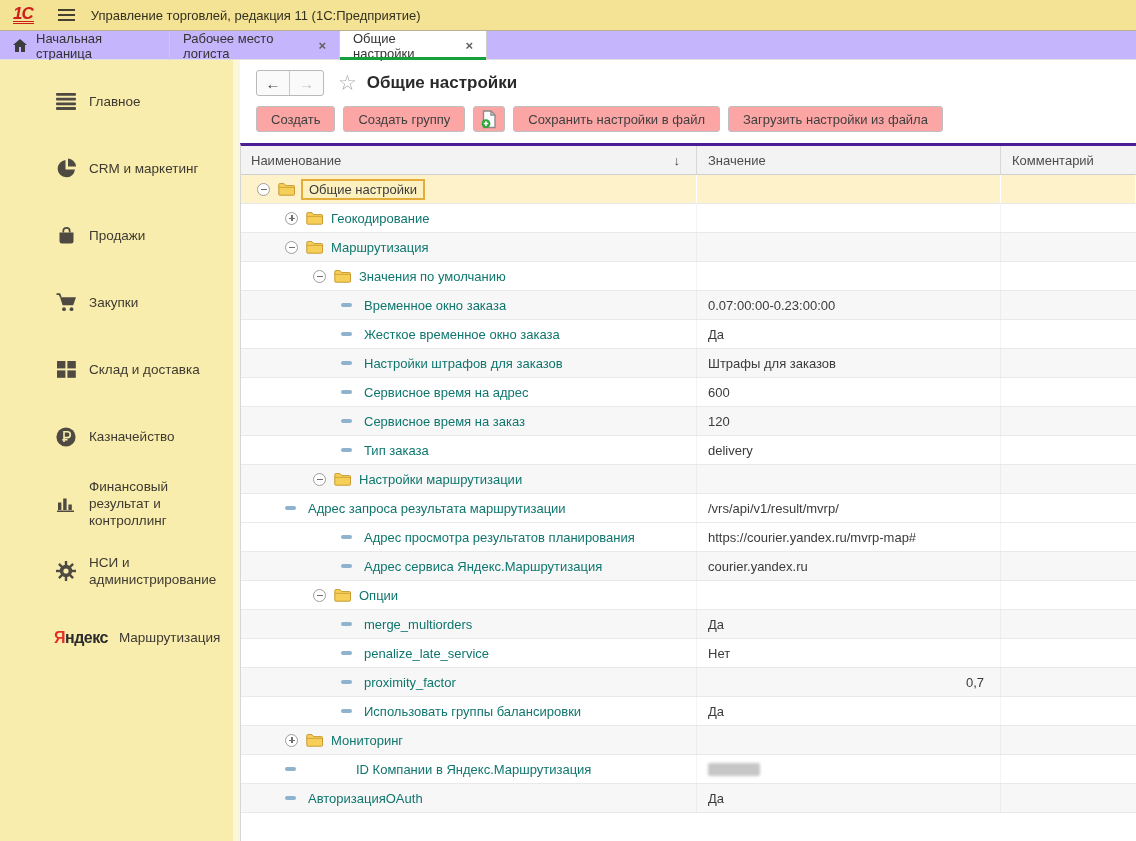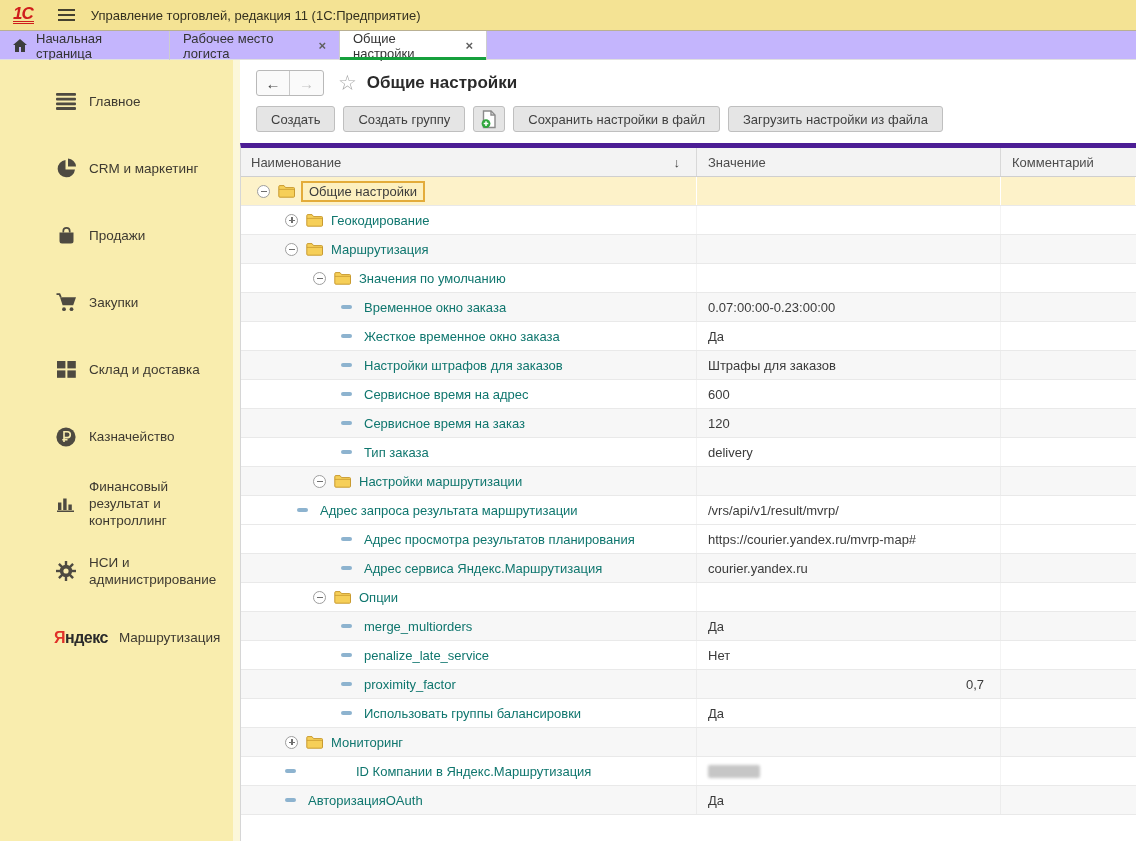--- a/index.html
+++ b/index.html
@@ -43,27 +43,27 @@
   .navgroup { display:flex; border:1px solid #b9b9b9; border-radius:3px; overflow:hidden; background:#fafafa; }
   .navbtn { width:33px; height:24px; display:flex; align-items:center; justify-content:center;
             font-size:15px; cursor:pointer; }
   .navbtn.back { color:#474747; border-right:1px solid #c9c9c9; }
   .navbtn.fwd { color:#c2c2c2; }
   .star { font-size:21px; color:#a7a7a7; margin:0 10px 0 14px; cursor:pointer; }
   .ptitle { font-size:17px; font-weight:bold; color:#2a2a2a; }
 
   
   .btnrow { height:37px; display:flex; align-items:flex-start; padding-left:16px; gap:8px; }
-  .btn { height:26px; border:1px solid #bfbfbf; border-radius:3px; background:#e5e5e5;
+  .btn { height:26px; border:1px solid #bfbfbf; border-radius:3px; background:#fca5a5;
          font-size:13px; color:#3f3f3f; padding:0 14px; display:flex; align-items:center; cursor:pointer;
          font-family:inherit; }
   .btn.iconbtn { padding:0 7px; }
 
   
-  .table { flex:1; border-top:5px solid #4c1d95; border-left:1px solid #d6d6d6; overflow:hidden; }
+  .table { flex:1; border-top:3px solid #4c1d95; border-left:1px solid #d6d6d6; overflow:hidden; }
   .thead { height:29px; display:flex; background:#f3f3f3; border-bottom:1px solid #cfcfcf; }
   .th { font-size:13px; color:#4c4c4c; display:flex; align-items:center; padding-left:11px;
         border-right:1px solid #d8d8d8; position:relative; }
   .th.c-name { width:456px; padding-left:10px; }
   .th.c-val  { width:304px; }
   .th.c-com  { flex:1; border-right:none; }
   .sortarrow { position:absolute; right:16px; color:#3c3c3c; font-size:13px; }
 
   .trow { height:29px; display:flex; border-bottom:1px solid #e9e9e9; background:#fff; cursor:default; }
   .trow.alt { background:#f7f7f7; }
@@ -375,21 +375,21 @@
                   <path d="M0.8 12.2 V2.6 a1 1 0 0 1 1 -1 h4.2 l1.6 2 h8 a0.9 0.9 0 0 1 0.9 0.9 v7.7 a1 1 0 0 1 -1 1 H1.8 a1 1 0 0 1 -1 -1 z" fill="#f6cf58" stroke="#c99b31"></path>
                   <path d="M0.9 5.4 h15.5" stroke="#c99b31" stroke-width="0.8"></path>
                 </svg>
               </span>
               <span class="rlabel">Настройки маршрутизации</span>
             </div>
             <div class="td c-val"></div>
             <div class="td c-com"></div>
           </div>
           <div class="trow leaf">
-            <div class="td c-name" style="padding-left: 56px;">
+            <div class="td c-name" style="padding-left: 44px;">
               <span class="dash"></span>
               <span class="rlabel">Адрес запроса результата маршрутизации</span>
             </div>
             <div class="td c-val">/vrs/api/v1/result/mvrp/</div>
             <div class="td c-com"></div>
           </div>
           <div class="trow leaf">
             <div class="td c-name" style="padding-left: 100px;">
               <span class="dash"></span>
               <span class="rlabel">Адрес просмотра результатов планирования</span>

